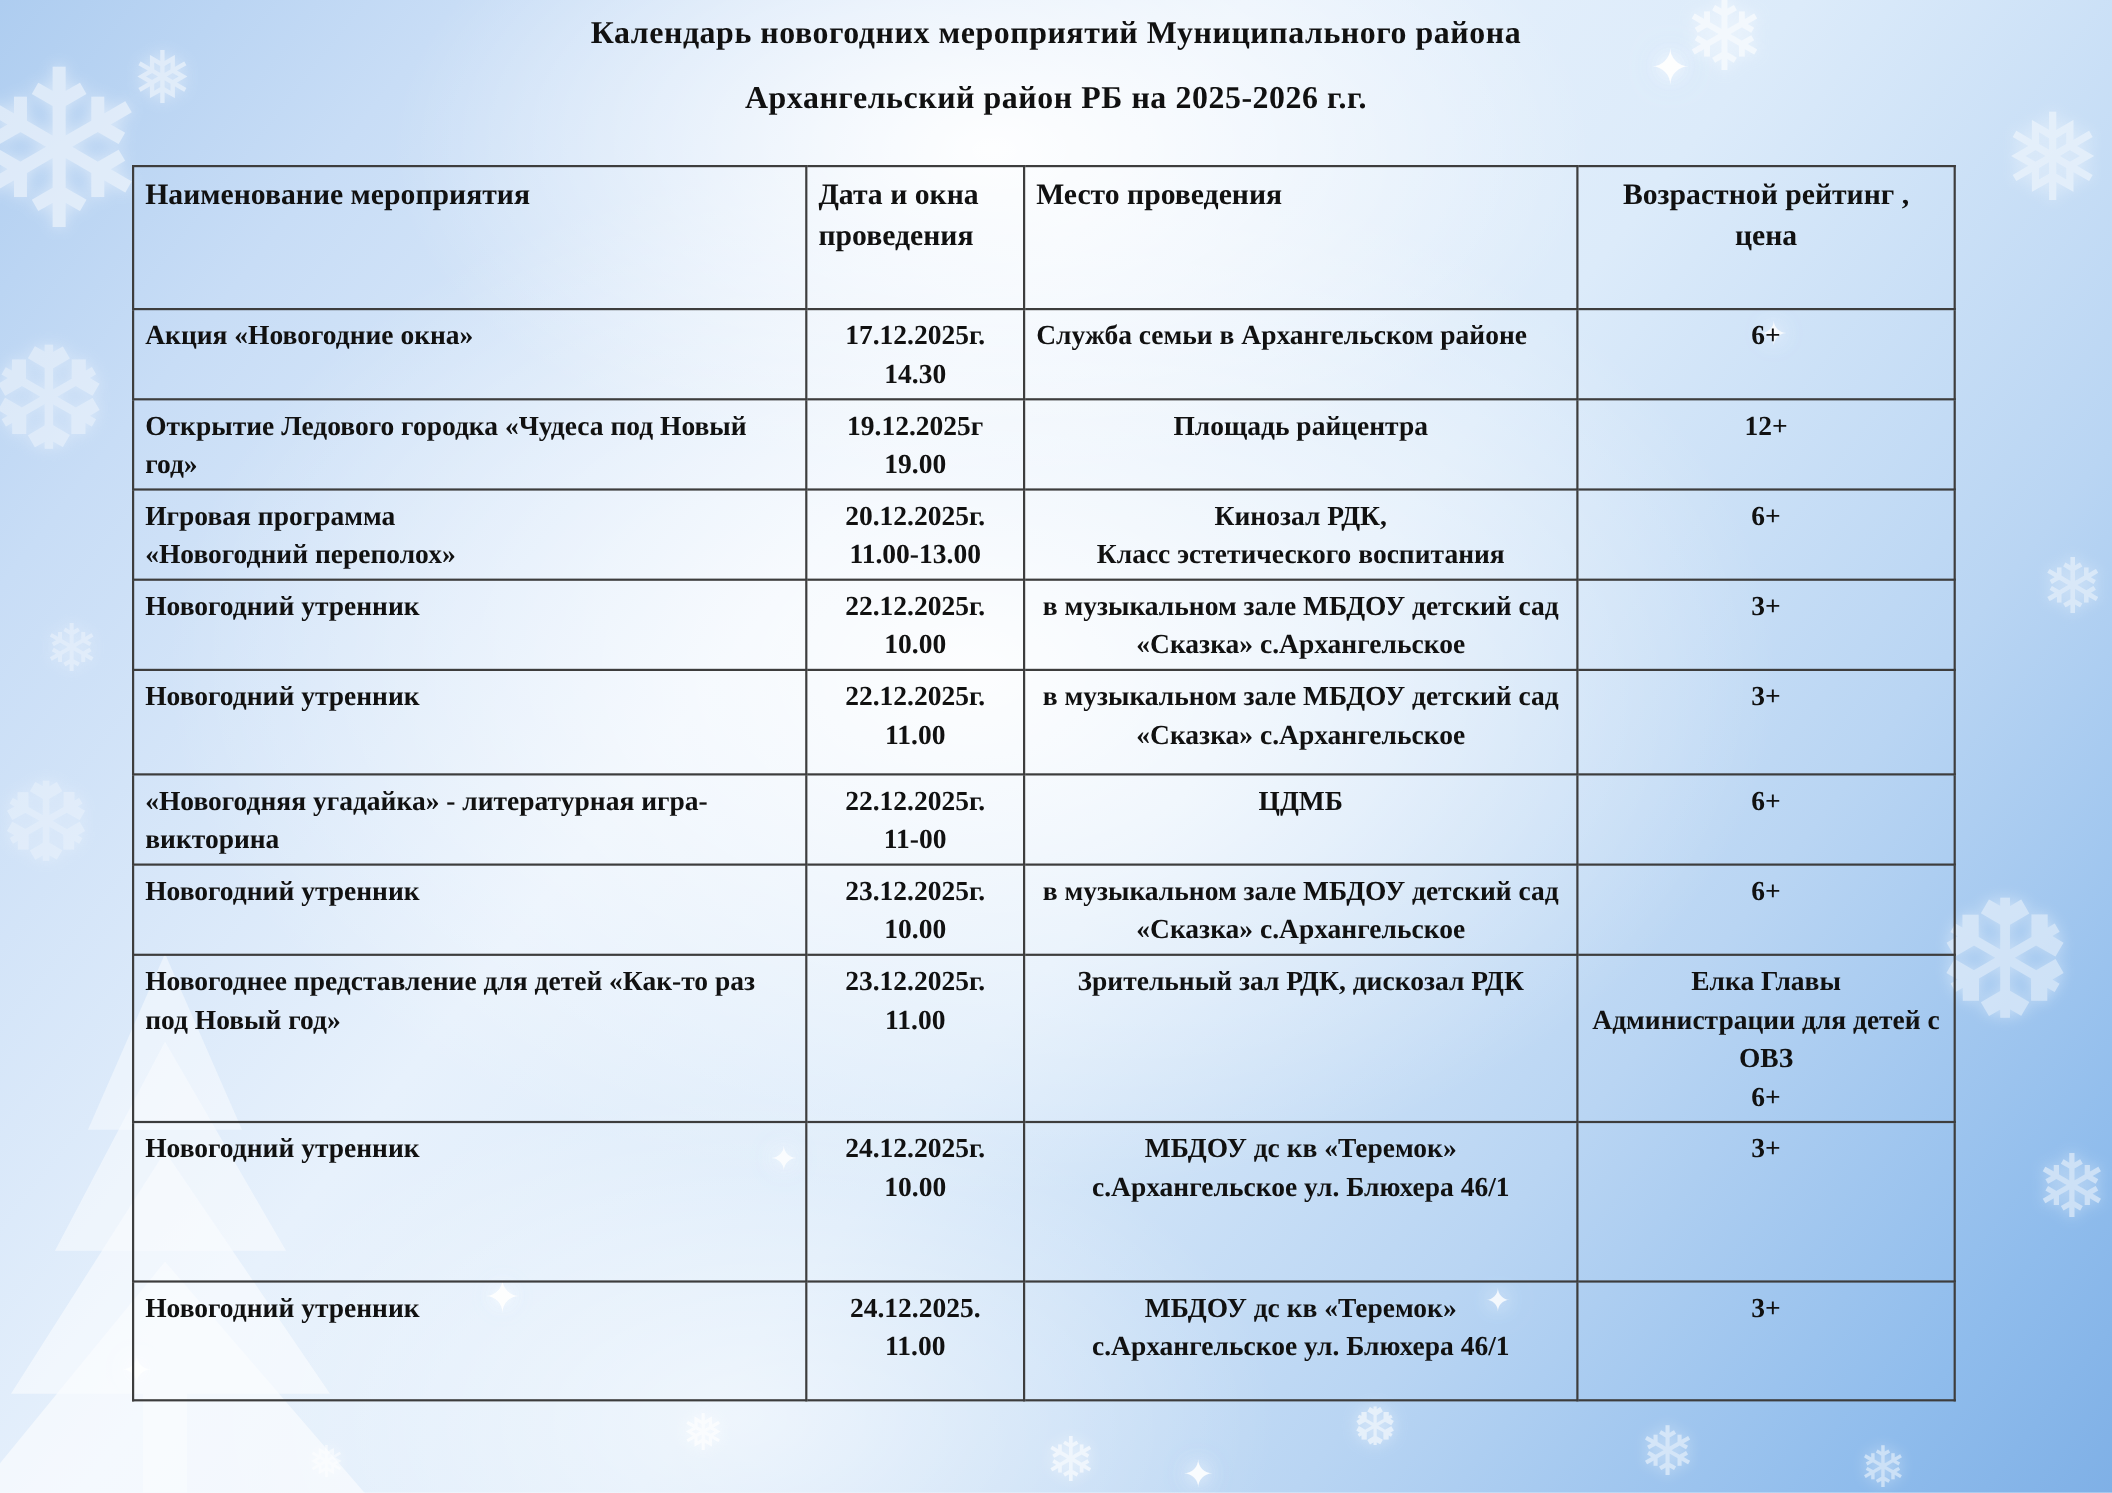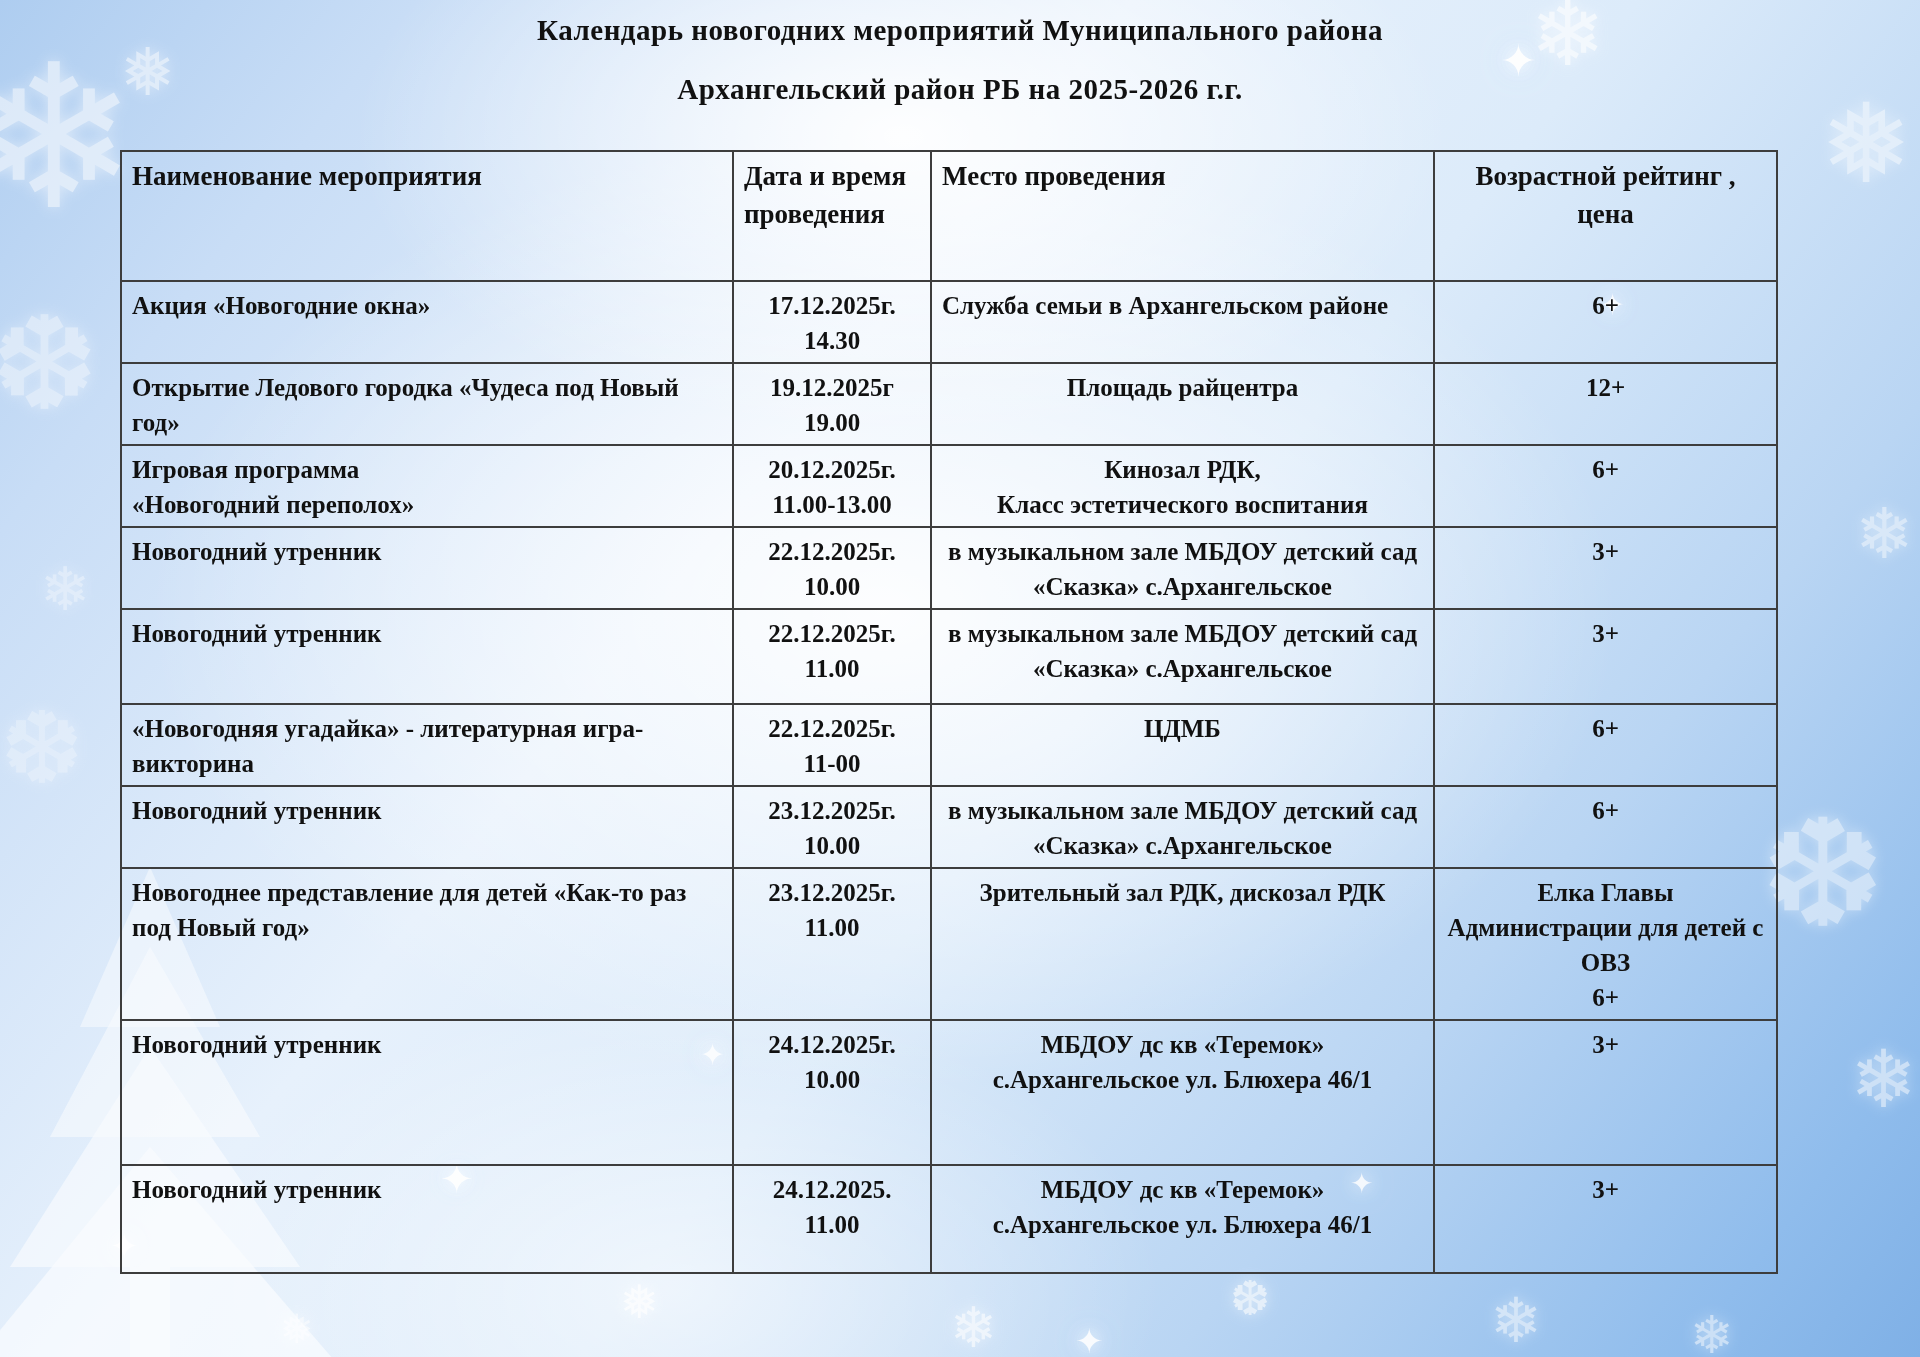--- a/index.html
+++ b/index.html
@@ -124,21 +124,21 @@
 <table class="cal">
   <colgroup>
       <col class="c1">
       <col class="c2">
       <col class="c3">
       <col class="c4">
     </colgroup>
   <thead>
     <tr>
       <th>Наименование мероприятия</th>
-      <th>Дата и время проведения</th>
+      <th>Дата и окна проведения</th>
       <th>Место проведения</th>
       <th class="c4h">Возрастной рейтинг , цена</th>
     </tr>
   </thead>
   <tbody>
     <tr>
       <td class="c1">Акция «Новогодние окна»</td>
       <td class="c2">17.12.2025г.
 14.30</td>
       <td class="c3 loc-left">Служба семьи в Архангельском районе</td>

